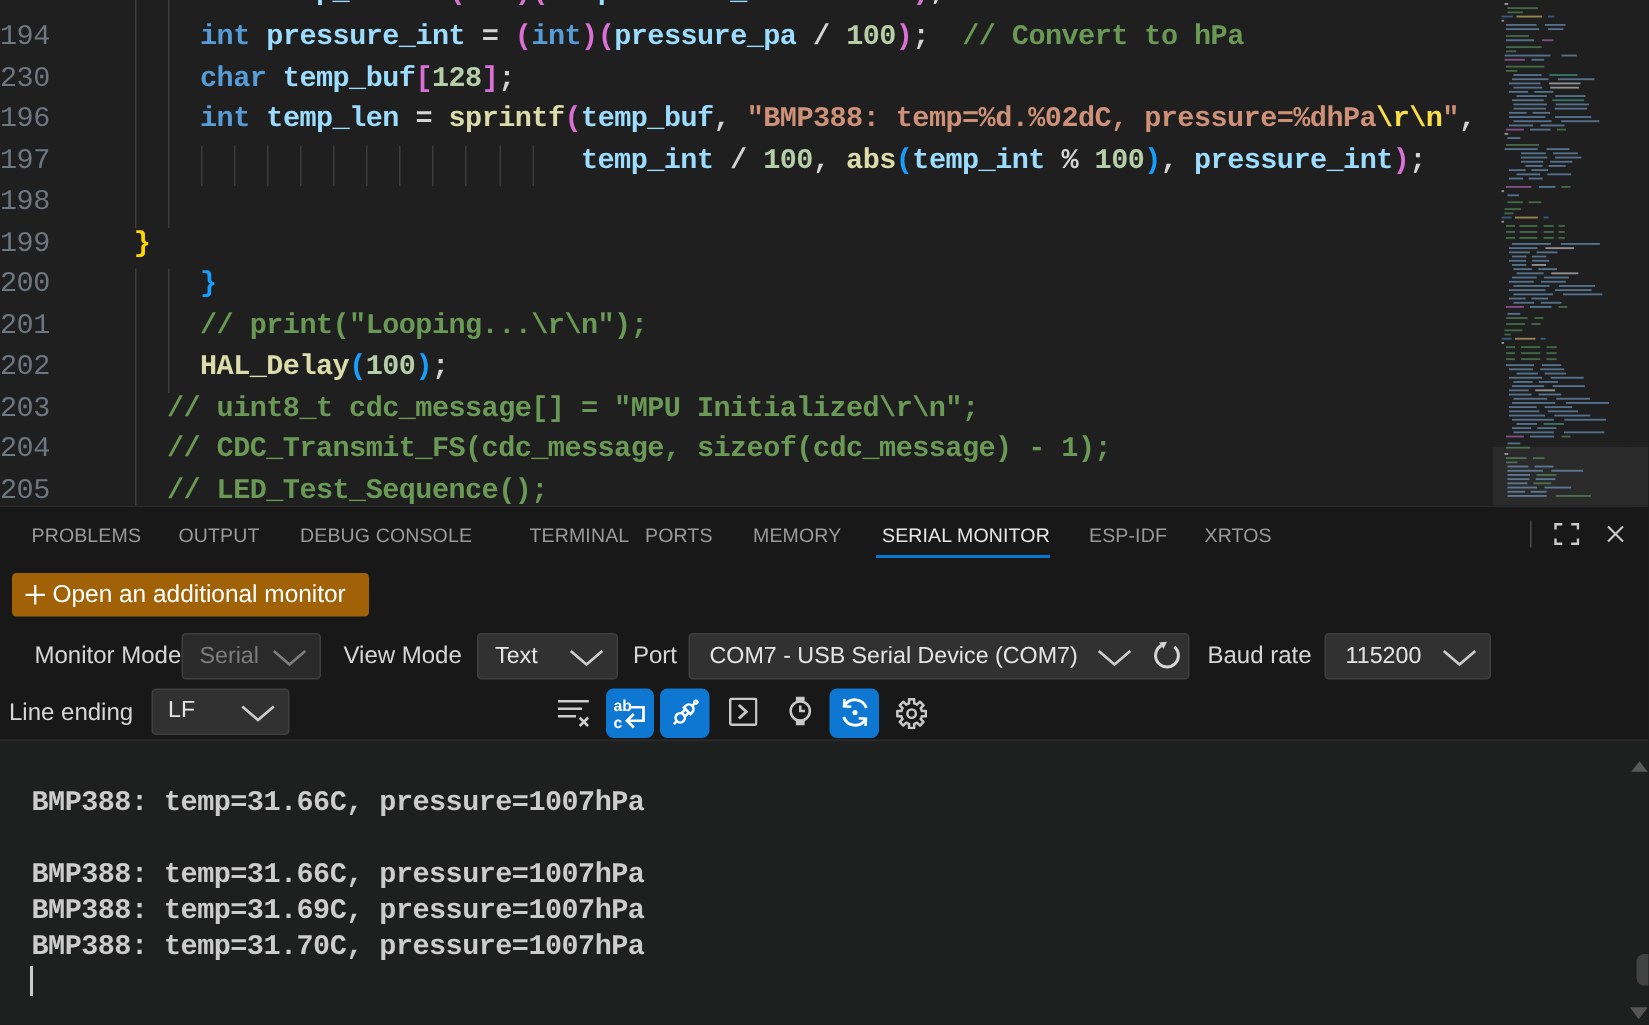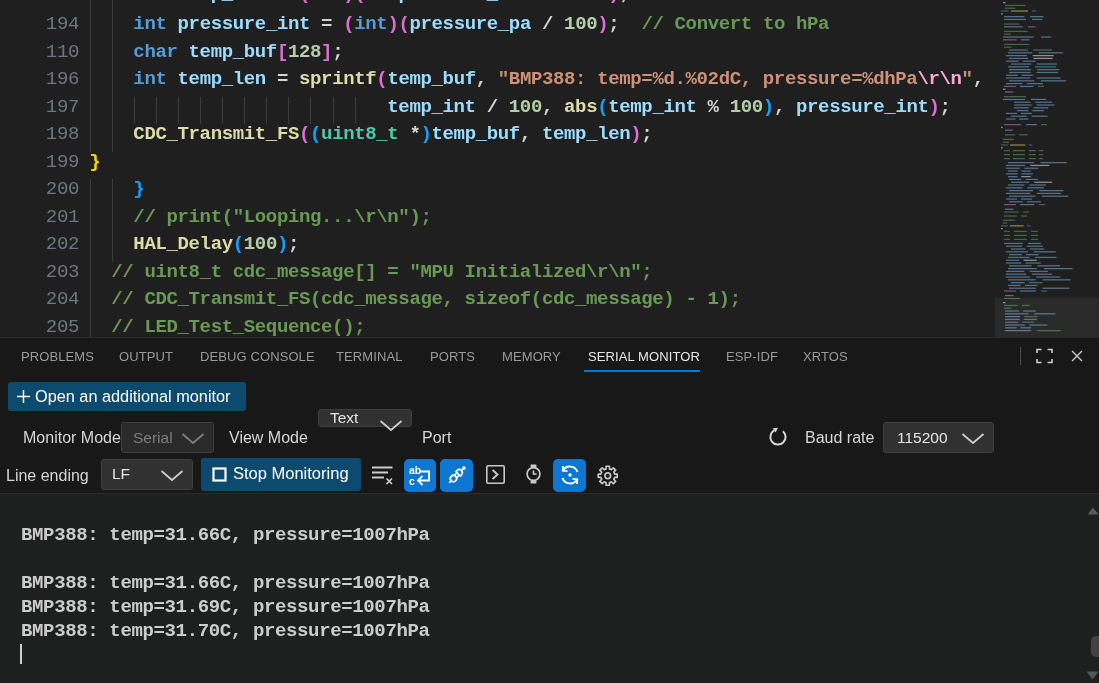--- a/index.html
+++ b/index.html
@@ -1,63 +1,62 @@
 <!DOCTYPE html>
 <html><head><meta charset="utf-8"><style>
 * { margin:0; padding:0; box-sizing:border-box; }
 html,body { width:1099px; height:683px; overflow:hidden; background:#1f1f1f;
   font-family:"Liberation Sans",sans-serif; }
 #root { position:relative; width:1099px; height:683px; }
 #editor { position:absolute; left:0; top:0; width:1099px; height:338px; background:#1f1f1f; overflow:hidden; }
 .cl { position:absolute; left:89.2px; height:27.5px; line-height:27.5px; white-space:pre;
   font:700 19px "Liberation Mono",monospace; letter-spacing:-0.36px; color:#d4d4d4; }
-.ln { position:absolute; left:16px; width:63px; text-align:right; height:27.5px; line-height:27.5px;
+.ln { position:absolute; left:0; width:63px; text-align:left; height:27.5px; line-height:27.5px;
   font:400 19px "Liberation Mono",monospace; letter-spacing:-0.36px; color:#6e7681; }
 .k { color:#569cd6; } .v { color:#9cdcfe; } .o { color:#d4d4d4; } .n { color:#b5cea8; }
-.s { color:#ce9178; } .e { color:#f9a8d4; } .c { color:#6a9955; }
+.s { color:#ce9178; } .e { color:#fde047; } .c { color:#6a9955; }
 .f { color:#dcdcaa; } .t { color:#4ec9b0; }
 .p1 { color:#ffd700; } .p2 { color:#da70d6; } .p3 { color:#179fff; }
 .pl { color:#d4d4d4; }
 .ig { position:absolute; width:1px; background:#3c3c3c; }
 #minimap { position:absolute; left:995px; top:0; width:90px; height:337px; background:#1f1f1f; }
 #mslider { position:absolute; left:995px; top:298px; width:104px; height:39px; background:rgba(255,255,255,0.05); }
 #panel { position:absolute; left:0; top:337px; width:1099px; height:156px; background:#181818; border-top:1px solid #2b2b2b; }
 .tab { position:absolute; top:10px; height:18px; line-height:18px; font-size:13px; color:#9a9a9a; letter-spacing:0.1px; }
 .tabact { color:#e7e7e7; }
 #underline { position:absolute; left:584px; top:31.5px; width:116px; height:2.5px; background:#0078d4; }
 .lbl { position:absolute; font-size:16px; color:#d6d6d6; }
 .dd { position:absolute; background:#313131; border:1px solid #3f3f3f; border-radius:3px; color:#e4e4e4; font-size:15.5px; }
 .dd span { position:absolute; top:50%; transform:translateY(-50%); white-space:nowrap; }
-.btn-blue { position:absolute; background:#0c4a6e; border-radius:3px; color:#ffffff; }
+.btn-blue { position:absolute; background:#a16207; border-radius:3px; color:#ffffff; }
 .icblue { position:absolute; background:#0e77d1; border-radius:5px; }
 #term { position:absolute; left:0; top:493px; width:1099px; height:190px; background:#1e1f1f; border-top:1px solid #2b2b2b; }
 .tl { position:absolute; left:21px; white-space:pre; font:700 19px "Liberation Mono",monospace; letter-spacing:-0.36px; color:#cccccc; height:24px; line-height:24px; }
 #cursor { position:absolute; left:20px; top:150px; width:2px; height:20px; background:#cccccc; }
 </style></head>
 <body>
 <div id="root">
 <div id="editor">
 <div class="ln" style="top:13.00px">194</div>
-      <div class="ln" style="top:40.50px">110</div>
+      <div class="ln" style="top:40.50px">230</div>
       <div class="ln" style="top:68.00px">196</div>
       <div class="ln" style="top:95.50px">197</div>
       <div class="ln" style="top:123.00px">198</div>
       <div class="ln" style="top:150.50px">199</div>
       <div class="ln" style="top:178.00px">200</div>
       <div class="ln" style="top:205.50px">201</div>
       <div class="ln" style="top:233.00px">202</div>
       <div class="ln" style="top:260.50px">203</div>
       <div class="ln" style="top:288.00px">204</div>
       <div class="ln" style="top:315.50px">205</div>
 <div class="cl" style="top:-17.00px"><span class="pl">    </span><span class="k">int</span><span class="pl"> </span><span class="v">temp_int</span><span class="o"> = </span><span class="p2">(</span><span class="k">int</span><span class="p2">)</span><span class="p2">(</span><span class="v">temperature_c</span><span class="o"> * </span><span class="n">100.0f</span><span class="p2">)</span><span class="o">;</span></div>
       <div class="cl" style="top:13.00px"><span class="pl">    </span><span class="k">int</span><span class="pl"> </span><span class="v">pressure_int</span><span class="o"> = </span><span class="p2">(</span><span class="k">int</span><span class="p2">)</span><span class="p2">(</span><span class="v">pressure_pa</span><span class="o"> / </span><span class="n">100</span><span class="p2">)</span><span class="o">;</span><span class="pl">  </span><span class="c">// Convert to hPa</span></div>
       <div class="cl" style="top:40.50px"><span class="pl">    </span><span class="k">char</span><span class="pl"> </span><span class="v">temp_buf</span><span class="p2">[</span><span class="n">128</span><span class="p2">]</span><span class="o">;</span></div>
       <div class="cl" style="top:68.00px"><span class="pl">    </span><span class="k">int</span><span class="pl"> </span><span class="v">temp_len</span><span class="o"> = </span><span class="f">sprintf</span><span class="p2">(</span><span class="v">temp_buf</span><span class="o">, </span><span class="s">"BMP388: temp=%d.%02dC, pressure=%dhPa</span><span class="e">\r\n</span><span class="s">"</span><span class="o">,</span></div>
       <div class="cl" style="top:95.50px"><span class="pl">                           </span><span class="v">temp_int</span><span class="o"> / </span><span class="n">100</span><span class="o">, </span><span class="f">abs</span><span class="p3">(</span><span class="v">temp_int</span><span class="o"> % </span><span class="n">100</span><span class="p3">)</span><span class="o">, </span><span class="v">pressure_int</span><span class="p2">)</span><span class="o">;</span></div>
-      <div class="cl" style="top:123.00px"><span class="pl">    </span><span class="f">CDC_Transmit_FS</span><span class="p2">(</span><span class="p3">(</span><span class="t">uint8_t</span><span class="o"> *</span><span class="p3">)</span><span class="v">temp_buf</span><span class="o">, </span><span class="v">temp_len</span><span class="p2">)</span><span class="o">;</span></div>
       <div class="cl" style="top:150.50px"><span class="p1">}</span></div>
       <div class="cl" style="top:178.00px"><span class="pl">    </span><span class="p3">}</span></div>
       <div class="cl" style="top:205.50px"><span class="pl">    </span><span class="c">// print("Looping...\r\n");</span></div>
       <div class="cl" style="top:233.00px"><span class="pl">    </span><span class="f">HAL_Delay</span><span class="p3">(</span><span class="n">100</span><span class="p3">)</span><span class="o">;</span></div>
       <div class="cl" style="top:260.50px"><span class="pl">  </span><span class="c">// uint8_t cdc_message[] = "MPU Initialized\r\n";</span></div>
       <div class="cl" style="top:288.00px"><span class="pl">  </span><span class="c">// CDC_Transmit_FS(cdc_message, sizeof(cdc_message) - 1);</span></div>
       <div class="cl" style="top:315.50px"><span class="pl">  </span><span class="c">// LED_Test_Sequence();</span></div>
 <div class="ig" style="left:89.6px;top:0px;height:151.5px"></div>
       <div class="ig" style="left:111.7px;top:0px;height:151.5px"></div>
       <div class="ig" style="left:89.6px;top:179px;height:158.0px"></div>
@@ -283,21 +282,21 @@
         <rect x="25.4" y="327.2" width="10.7" height="1.25" fill="#54708c"></rect>
         <rect x="10.0" y="330.0" width="26.1" height="1.25" fill="#54708c"></rect>
         <rect x="42.2" y="330.0" width="23.5" height="1.25" fill="#426847"></rect>
       </svg>
     </div>
 <div id="mslider"></div>
 <div id="panel">
   <div class="tab" style="left:21px">PROBLEMS</div>
   <div class="tab" style="left:119px">OUTPUT</div>
   <div class="tab" style="left:200px">DEBUG CONSOLE</div>
-  <div class="tab" style="left:336px">TERMINAL</div>
+  <div class="tab" style="left:353px">TERMINAL</div>
   <div class="tab" style="left:430px">PORTS</div>
   <div class="tab" style="left:502px">MEMORY</div>
   <div class="tab tabact" style="left:588px">SERIAL MONITOR</div>
   <div class="tab" style="left:726px">ESP-IDF</div>
   <div class="tab" style="left:803px">XRTOS</div>
   <div id="underline"></div>
   <div style="position:absolute;left:1020px;top:9px;width:1px;height:18px;background:#4a4a4a"></div>
   <svg style="position:absolute;left:1036px;top:10px" width="17" height="16" viewBox="0 0 17 16" fill="none" stroke="#cccccc" stroke-width="1.6">
     <path d="M1 5 V1.5 H5.5 M11.5 1.5 H16 V5 M16 11 V14.5 H11.5 M5.5 14.5 H1 V11"></path>
   </svg>
@@ -311,50 +310,50 @@
     <span style="position:absolute;left:27px;top:4.5px;font-size:16.3px">Open an additional monitor</span>
   </div>
   <div class="lbl" style="left:23px;top:91px">Monitor Mode</div>
   <div class="dd" style="left:121px;top:84px;width:93px;height:31px;background:#2a2a2a;color:#7d7d7d">
         <span style="left:11px">Serial</span>
     <svg style="position:absolute;right:8px;top:10px" width="24" height="12" viewBox="0 0 24 12" fill="none" stroke="#7d7d7d" stroke-width="1.8">
           <path d="M1.5 1 L12 10 L22.5 1"></path>
         </svg>
   </div>
   <div class="lbl" style="left:229px;top:91px">View Mode</div>
-  <div class="dd" style="left:318px;top:71px;width:94px;height:18px">
+  <div class="dd" style="left:318px;top:84px;width:94px;height:31px">
         <span style="left:11px">Text</span>
     <svg style="position:absolute;right:8px;top:10px" width="24" height="12" viewBox="0 0 24 12" fill="none" stroke="#cccccc" stroke-width="1.8">
           <path d="M1.5 1 L12 10 L22.5 1"></path>
         </svg>
   </div>
   <div class="lbl" style="left:422px;top:91px">Port</div>
+  <div class="dd" style="left:459px;top:84px;width:334px;height:31px">
+        <span style="left:13px">COM7 - USB Serial Device (COM7)</span>
+    <svg style="position:absolute;left:271px;top:10px" width="24" height="12" viewBox="0 0 24 12" fill="none" stroke="#cccccc" stroke-width="1.8">
+          <path d="M1.5 1 L12 10 L22.5 1"></path>
+        </svg>
+  </div>
   <svg style="position:absolute;left:766.5px;top:88px" width="22" height="22" viewBox="0 0 22 22" fill="none" stroke="#d6d6d6" stroke-width="2">
     <path d="M15.9 5.2 A7.6 7.6 0 1 1 7.2 4.42"></path>
     <path d="M11.0 1.8 L8.66 6.58 L5.74 2.26 Z" fill="#d6d6d6" stroke="none"></path>
   </svg>
   <div class="lbl" style="left:805px;top:91px">Baud rate</div>
   <div class="dd" style="left:883px;top:84px;width:111px;height:31px">
         <span style="left:13px">115200</span>
     <svg style="position:absolute;right:8px;top:10px" width="24" height="12" viewBox="0 0 24 12" fill="none" stroke="#cccccc" stroke-width="1.8">
           <path d="M1.5 1 L12 10 L22.5 1"></path>
         </svg>
   </div>
   <div class="lbl" style="left:6px;top:129px">Line ending</div>
   <div class="dd" style="left:100.5px;top:120.5px;width:92px;height:31.5px">
         <span style="left:10.5px">LF</span>
     <svg style="position:absolute;right:8px;top:10px" width="24" height="12" viewBox="0 0 24 12" fill="none" stroke="#cccccc" stroke-width="1.8">
           <path d="M1.5 1 L12 10 L22.5 1"></path>
         </svg>
-  </div>
-  <div class="btn-blue" style="left:201px;top:120px;width:160px;height:33px">
-    <svg style="position:absolute;left:11px;top:9px" width="15" height="15" viewBox="0 0 15 15" fill="none" stroke="#ffffff" stroke-width="2.2">
-          <rect x="1.5" y="1.5" width="12" height="12"></rect>
-        </svg>
-    <span style="position:absolute;left:32px;top:6px;font-size:16.5px">Stop Monitoring</span>
   </div>
   <svg style="position:absolute;left:371px;top:126px" width="23" height="21" viewBox="0 0 23 21" fill="none" stroke="#cccccc" stroke-width="1.8">
     <path d="M1 3.5 H21.5 M1 8.5 H17 M1 13.5 H13"></path>
     <path d="M15.5 14.5 L21 20 M21 14.5 L15.5 20" stroke-width="1.7"></path>
   </svg>
   <div class="icblue" style="left:404px;top:120.5px;width:32px;height:33px">
     <svg style="position:absolute;left:4px;top:5px" width="24" height="24" viewBox="0 0 24 24" fill="none">
       <text x="1" y="10" font-family="Liberation Sans" font-size="10.5" font-weight="bold" fill="#fff">ab</text>
       <text x="1" y="21" font-family="Liberation Sans" font-size="10.5" font-weight="bold" fill="#fff">c</text>
       <path d="M12 7.5 H21 V16.5 H11" stroke="#fff" stroke-width="1.8"></path>

